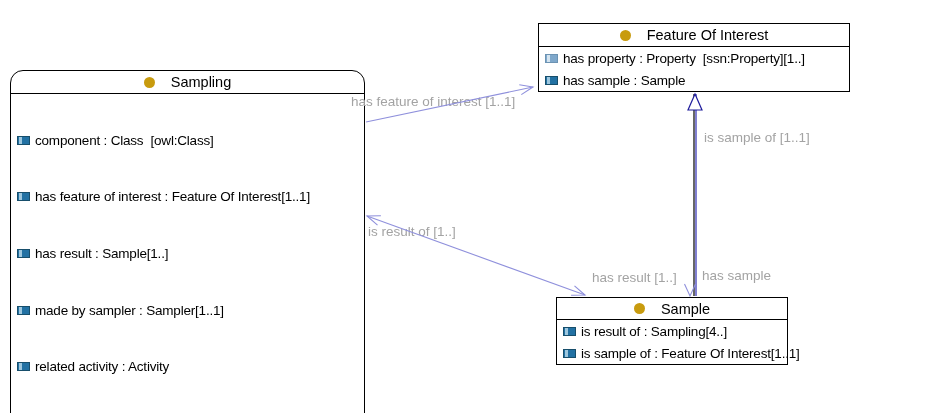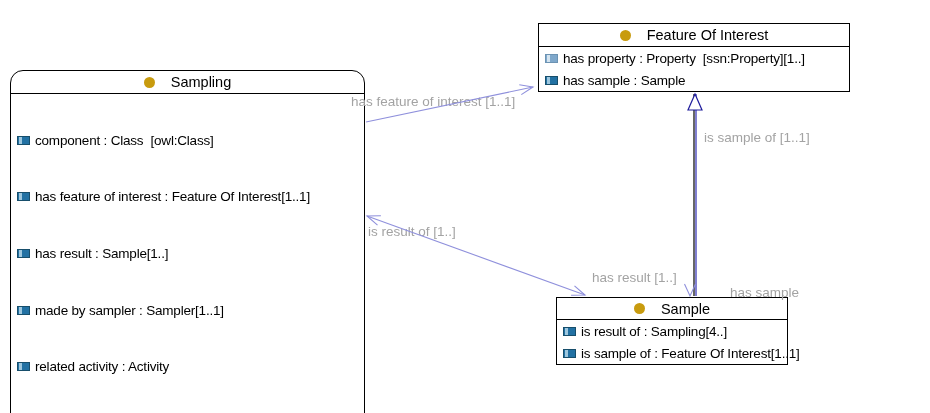--- a/index.html
+++ b/index.html
@@ -119,21 +119,21 @@
       <div class="attr-row">
         <span class="ai blue"></span>
         <span class="attr-text">is sample of : Feature Of Interest[1..1]</span>
       </div>
     </div>
   </div>
 
   <div class="edge-label" style="left:351px; top:94px;">has feature of interest [1..1]</div>
   <div class="edge-label" style="left:368px; top:224px;">is result of [1..]</div>
   <div class="edge-label" style="left:592px; top:270px;">has result [1..]</div>
-  <div class="edge-label" style="left:702px; top:285px;margin-left:28px;">has sample</div>
+  <div class="edge-label" style="left:702px; top:268px;">has sample</div>
   <div class="edge-label" style="left:704px; top:101px;margin-top:29px;">is sample of [1..1]</div>
 
   <svg class="edge-layer" viewBox="0 0 930 413">
 
     <g stroke="#8f90dc" stroke-width="1.1" fill="none">
       <line x1="366" y1="122" x2="533" y2="87"></line>
       <polyline points="521.3,94.6 533,87 519.3,84.8"></polyline>
     </g>
 
     <g stroke="#8f90dc" stroke-width="1.1" fill="none">

